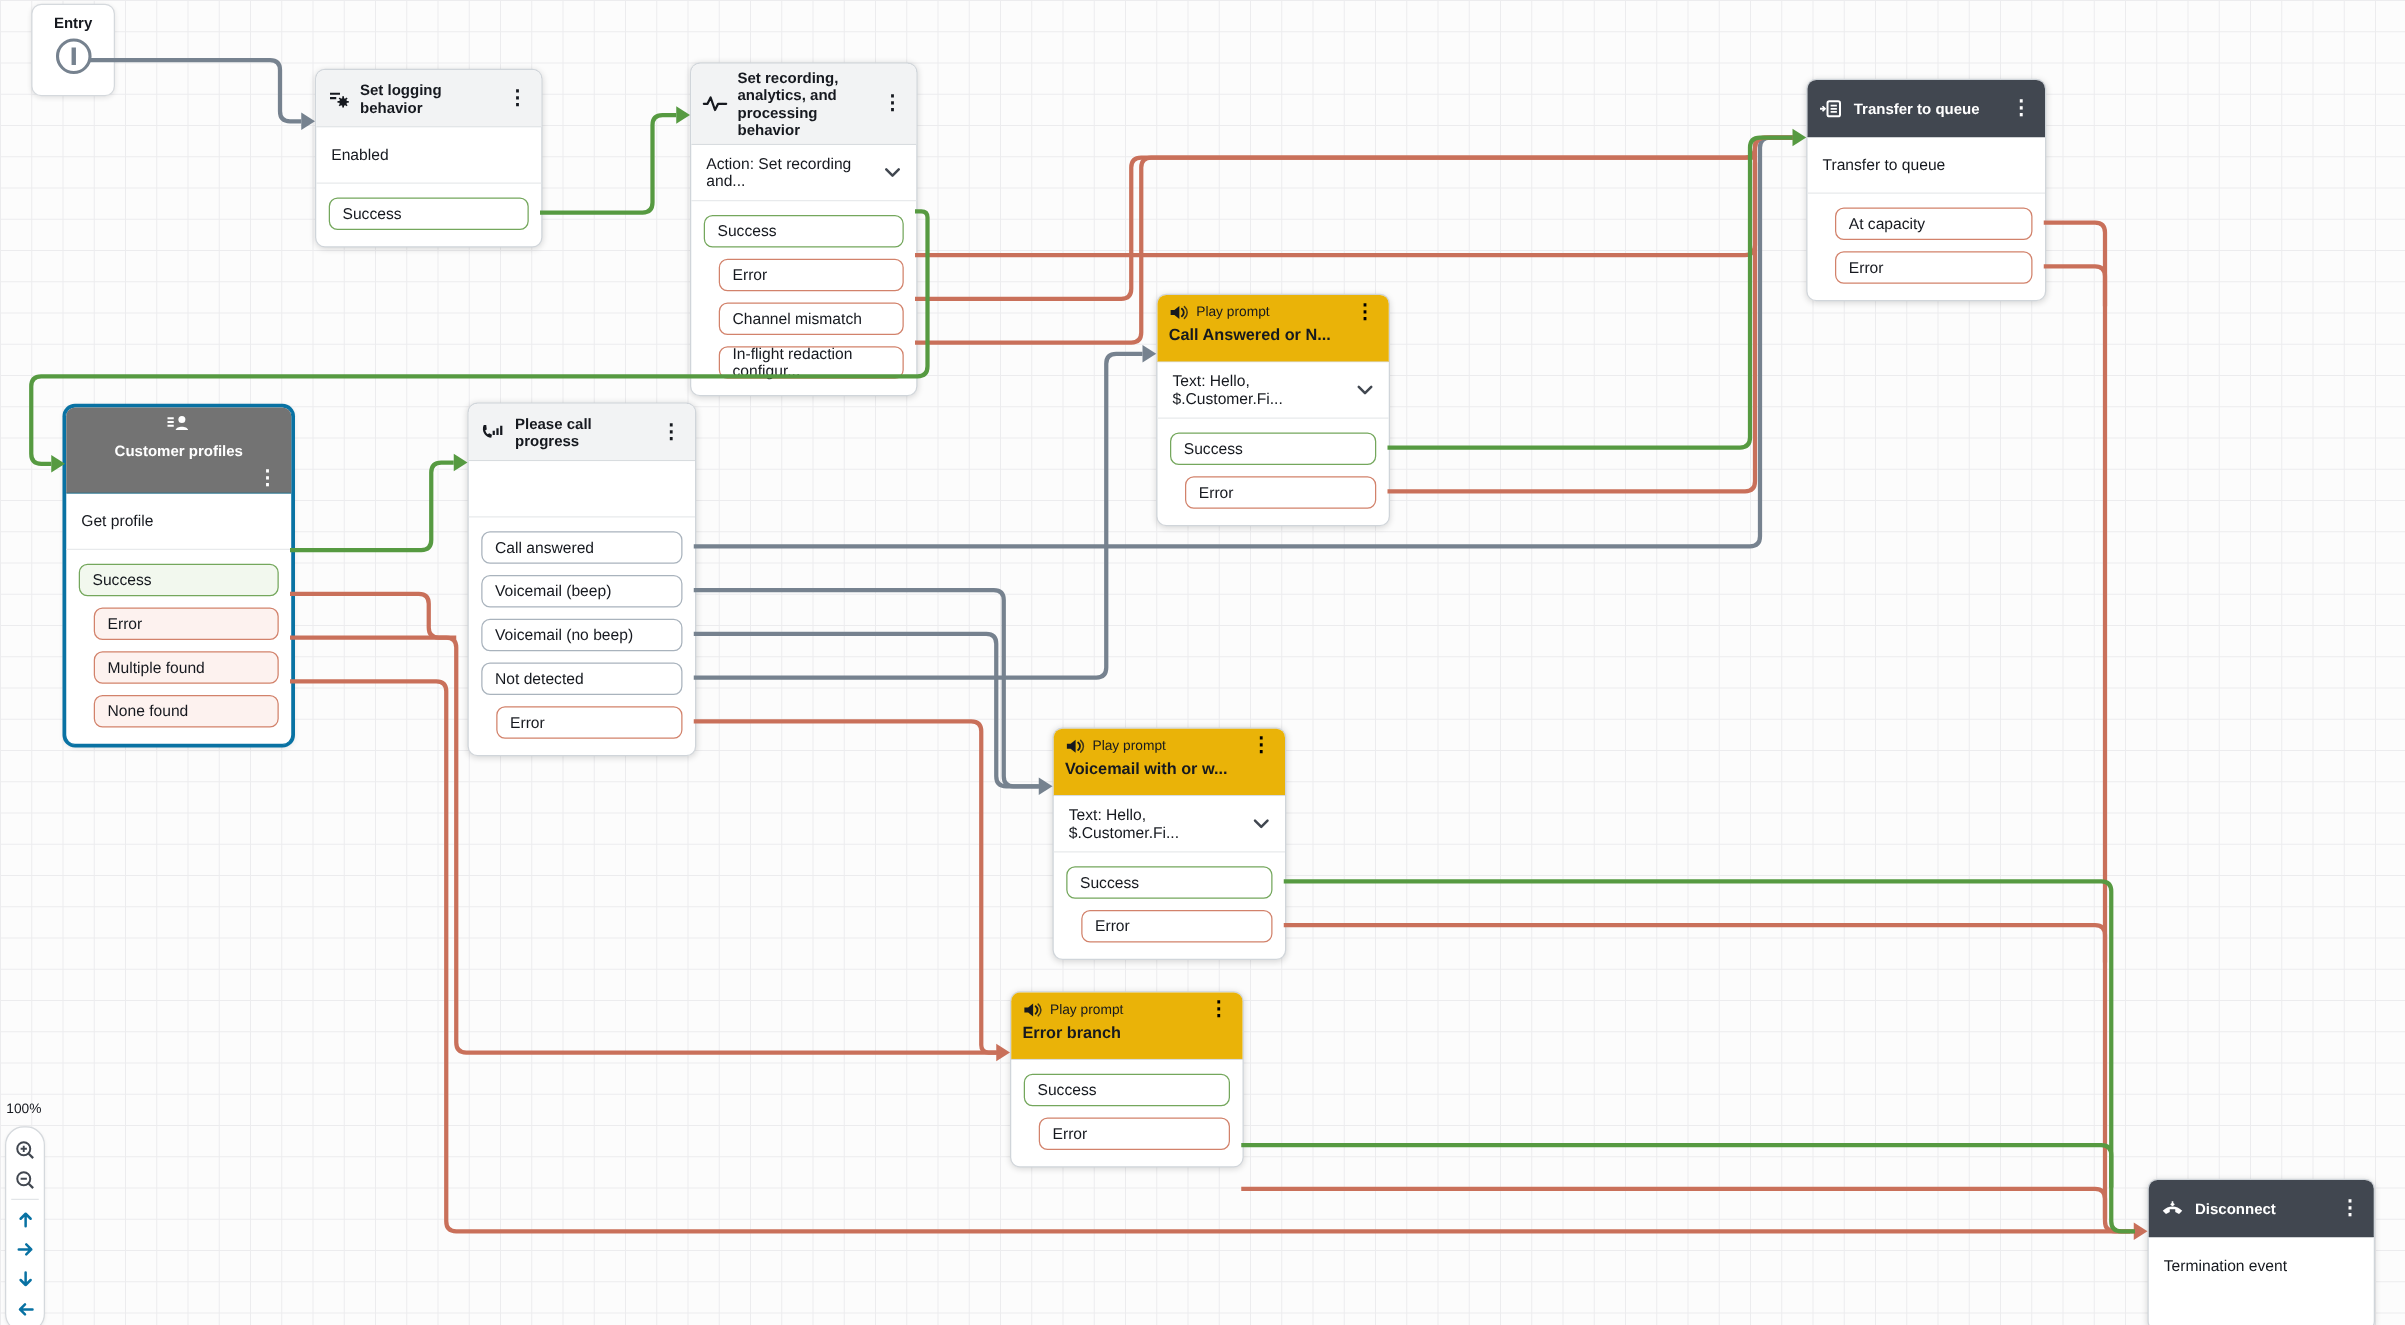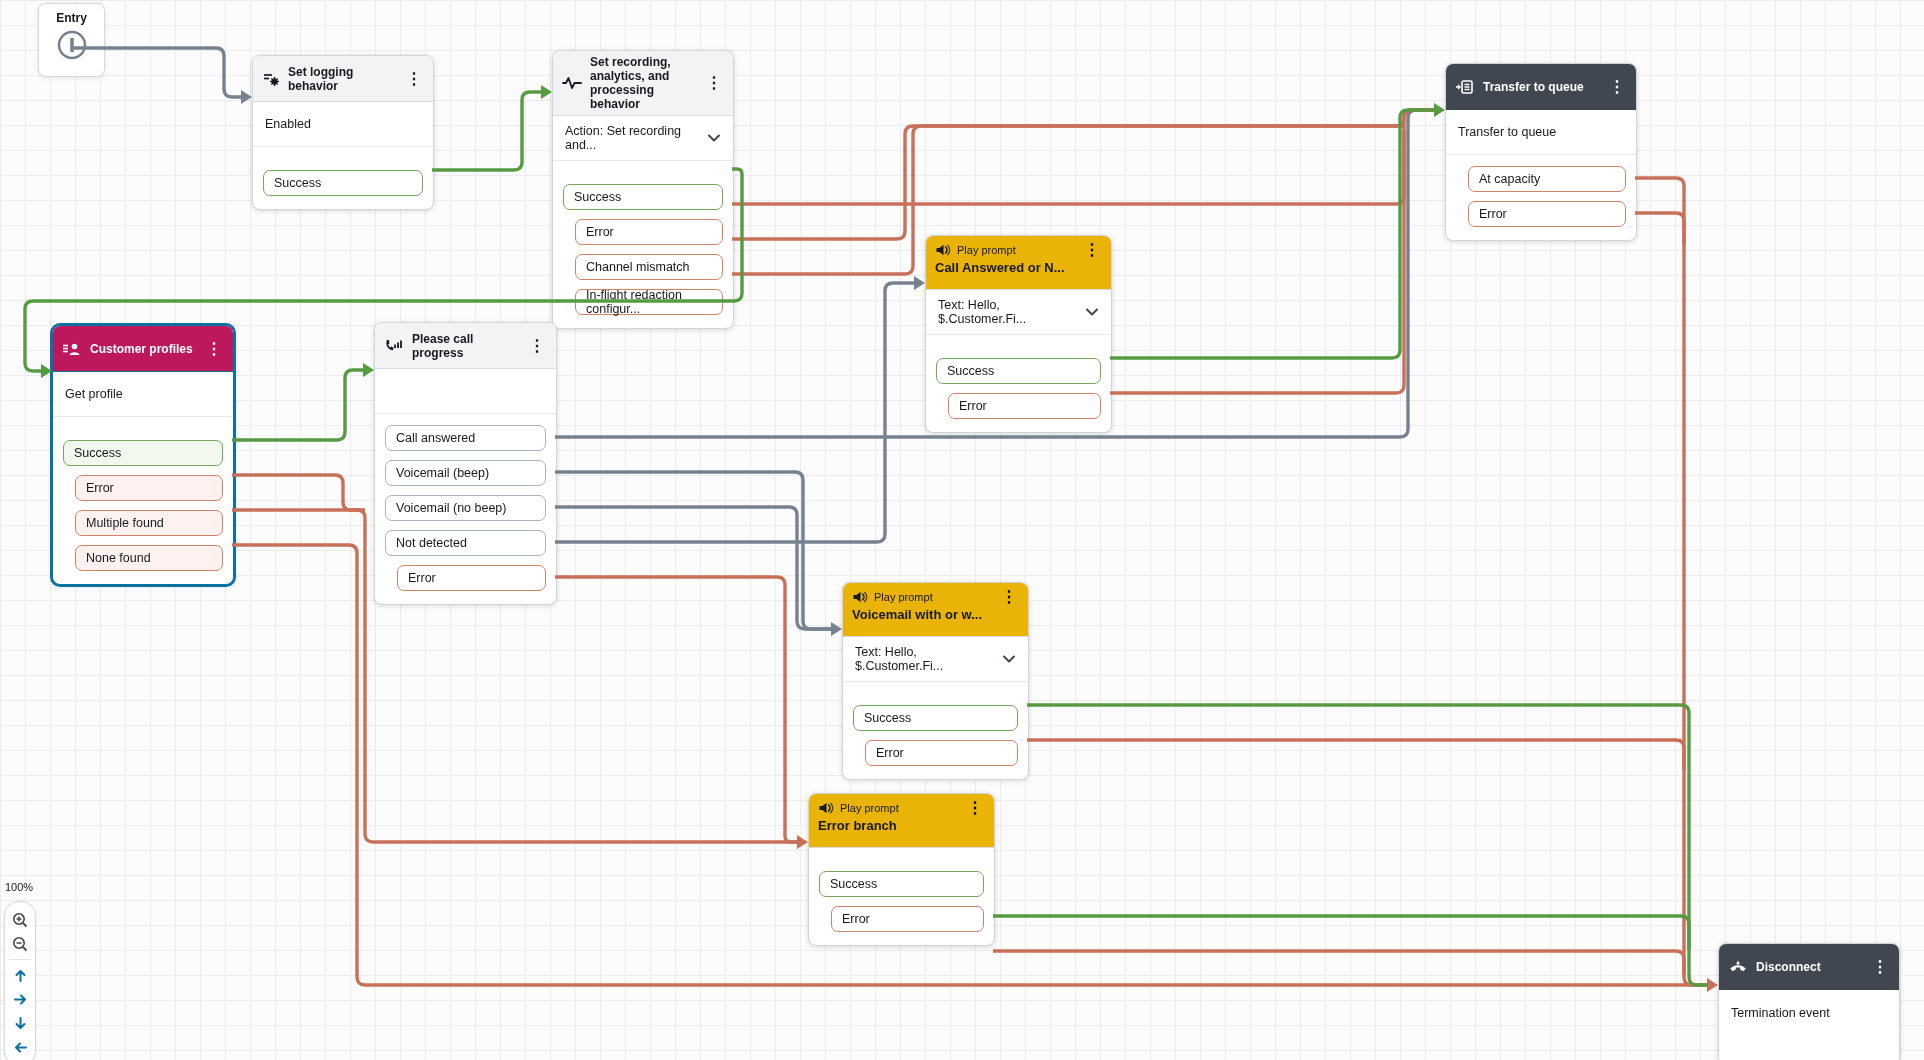--- a/index.html
+++ b/index.html
@@ -13,38 +13,38 @@
     background-size:25px 25px;
   }
   #edges{position:absolute;left:0;top:0;z-index:5;pointer-events:none;}
   .node{position:absolute;background:#fff;border:1px solid #d0d5da;border-radius:8px;
     box-shadow:0 1px 5px rgba(0,0,0,.15);z-index:3;}
   .node.selected{box-shadow:0 0 0 2px #0972a3,0 1px 5px rgba(0,0,0,.15);border-color:#0972a3;}
   .hdr{min-height:46px;display:flex;align-items:center;gap:8px;padding:4px 9px;
     background:#f2f3f4;border-bottom:1px solid #d8dcdf;border-radius:7px 7px 0 0;
     color:#16191f;box-sizing:border-box;}
   .hdr.dark{background:#414750;color:#fff;border-bottom-color:#414750;}
-  .hdr.blue{background:#be185d;color:#fff;border-bottom-color:#0f6e90;}
+  .hdr.blue{background:#737373;color:#fff;border-bottom-color:#0f6e90;flex-direction:column;}
   .hdr .title{font-size:12px;font-weight:bold;line-height:14px;}
   .dots{margin-left:auto;font-size:16px;font-weight:bold;line-height:14px;cursor:pointer;
     padding:0 2px;user-select:none;}
   .pphdr{display:block;padding:7px 9px 6px;background:#eab308;border-bottom:1px solid #d8dcdf;
     border-radius:7px 7px 0 0;min-height:54px;box-sizing:border-box;}
   .pprow{display:flex;align-items:center;gap:6px;}
   .pplabel{font-size:11px;color:#16191f;}
   .pptitle{font-size:13px;font-weight:bold;color:#16191f;margin-top:3px;line-height:15px;}
   .param{min-height:44px;display:flex;align-items:center;justify-content:space-between;
     padding:0 12px;font-size:12.5px;color:#16191f;border-bottom:1px solid #e8eaec;}
   .param.tall{min-height:58px;border-bottom:none;align-items:flex-start;padding-top:16px;}
   .outputs{padding:11px 10px 13px;}
   .obox{height:26px;border:1.5px solid #a9b3bd;border-radius:7px;background:#fff;
     display:flex;align-items:center;padding:0 10px;font-size:12.5px;color:#16191f;
     margin-bottom:9px;box-sizing:border-box;cursor:pointer;}
   .obox:last-child{margin-bottom:0;}
-  .k-success{border-color:#74a75c;margin-top:12px;}
+  .k-success{border-color:#74a75c;}
   .k-error{border-color:#d2826b;margin-left:12px;}
   .k-neutral{border-color:#a9b3bd;}
   .filled.k-success{background:#f2f8ee;}
   .filled.k-error{background:#fdf2ef;}
   
   .entry{position:absolute;background:#fff;border:1px solid #d5d9dd;border-radius:8px;
     box-shadow:0 1px 4px rgba(0,0,0,.10);text-align:center;z-index:3;}
   .entry .etitle{font-size:12px;font-weight:bold;color:#16191f;margin-top:7px;}
   
   #zoomlabel{position:absolute;left:5px;top:881px;font-size:11px;color:#16191f;z-index:9;}
@@ -86,21 +86,21 @@
     <polygon points="52,371 41,378 41,364" fill="#569a41"></polygon>
     <path d="M732 169 L737 169 Q742 169 742 174 L742 293 Q742 301 734 301 L33 301 Q25 301 25 309 L25 363 Q25 371 33 371 L41 371" fill="none" stroke="#569a41" stroke-width="3.4"></path>
     <polygon points="374,370 363,377 363,363" fill="#569a41"></polygon>
     <path d="M232 440 L337 440 Q345 440 345 432 L345 378 Q345 370 353 370 L363 370" fill="none" stroke="#569a41" stroke-width="3.4"></path>
     <polygon points="1445,110 1434,117 1434,103" fill="#569a41"></polygon>
     <path d="M1110 358 L1392 358 Q1400 358 1400 350 L1400 118 Q1400 110 1408 110 L1434 110" fill="none" stroke="#569a41" stroke-width="3.4"></path>
     <path d="M1027 705 L1681 705 Q1689 705 1689 713 L1689 977 Q1689 985 1697 985 L1708 985" fill="none" stroke="#569a41" stroke-width="3.4"></path>
     <path d="M993 916 L1681 916 Q1689 916 1689 924 L1689 950" fill="none" stroke="#569a41" stroke-width="3.4"></path>
   </svg>
 
-<div class="entry" id="entry-node" style="left:38px;top:3px;width:65px;height:72px;">
+<div class="entry" id="entry-node" style="left:25px;top:3px;width:65px;height:72px;">
   <div class="etitle">Entry</div>
   <div class="icon" style="margin-top:3px;">
     <svg width="34" height="34" viewBox="0 0 34 34">
       <circle cx="17" cy="17" r="13" fill="none" stroke="#76828f" stroke-width="2.5"></circle>
       <line x1="17" y1="10" x2="17" y2="24" stroke="#76828f" stroke-width="3.5"></line>
     </svg>
   </div>
 </div>
 
 <div id="nodes-root">

